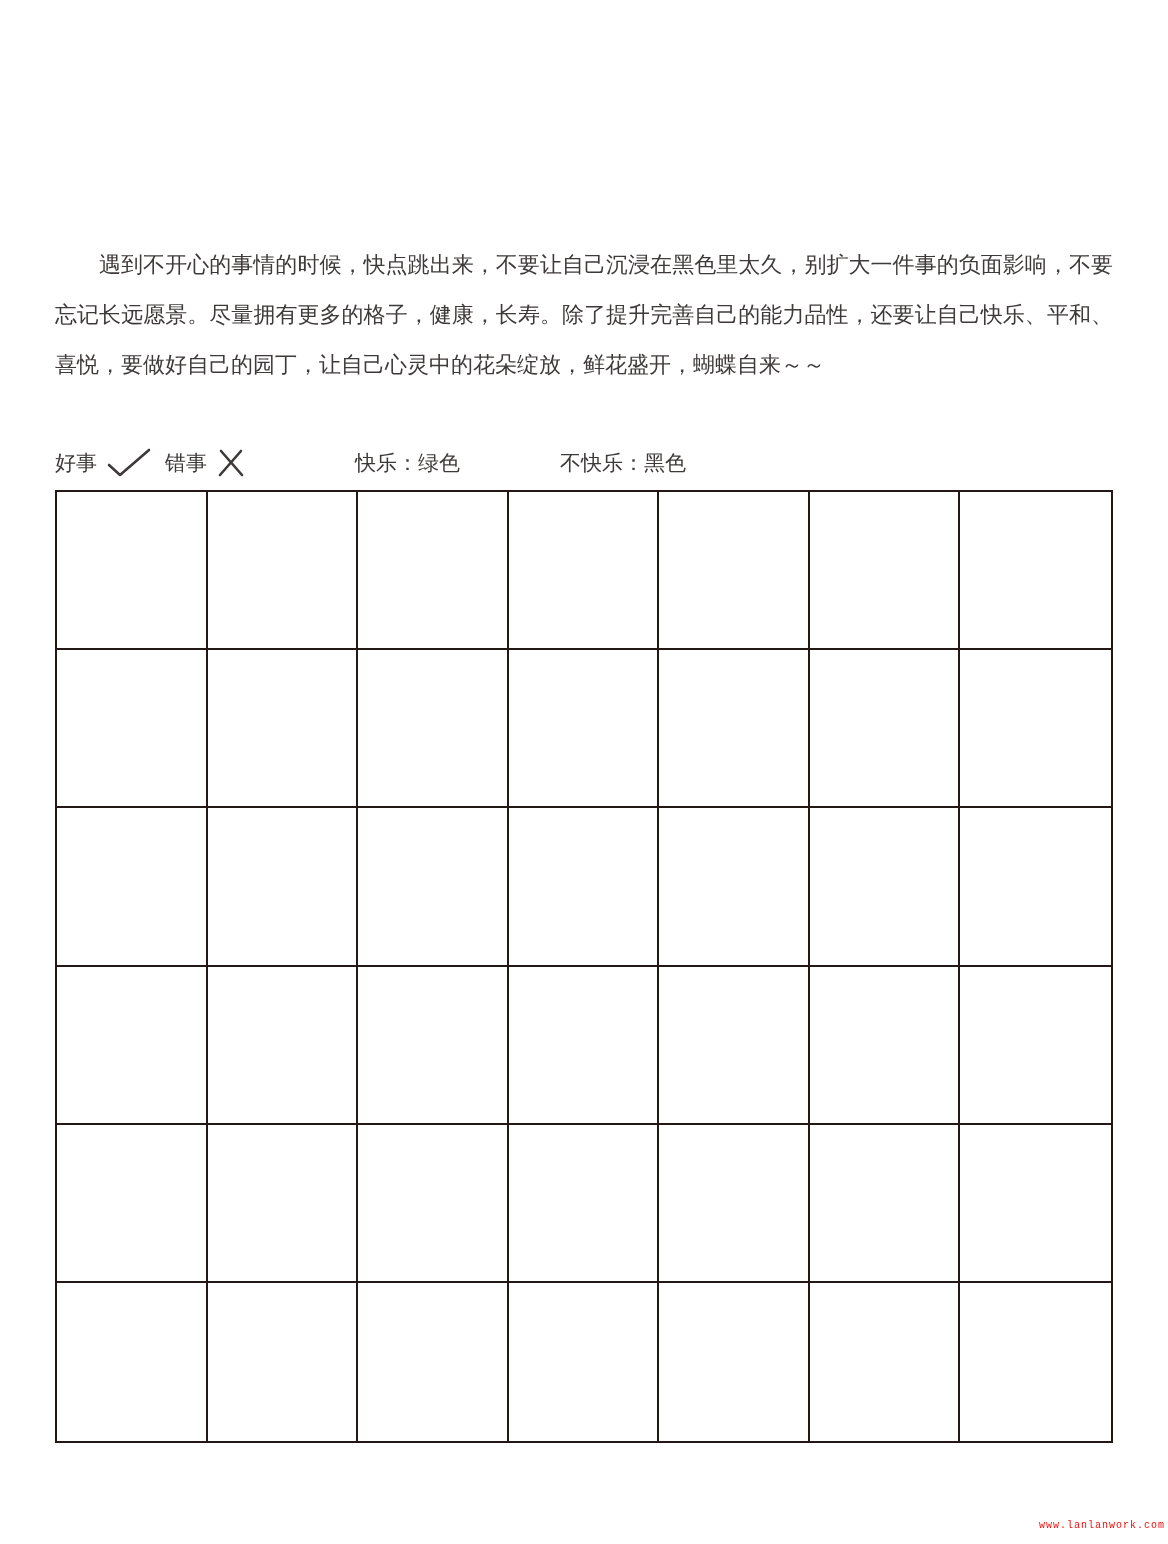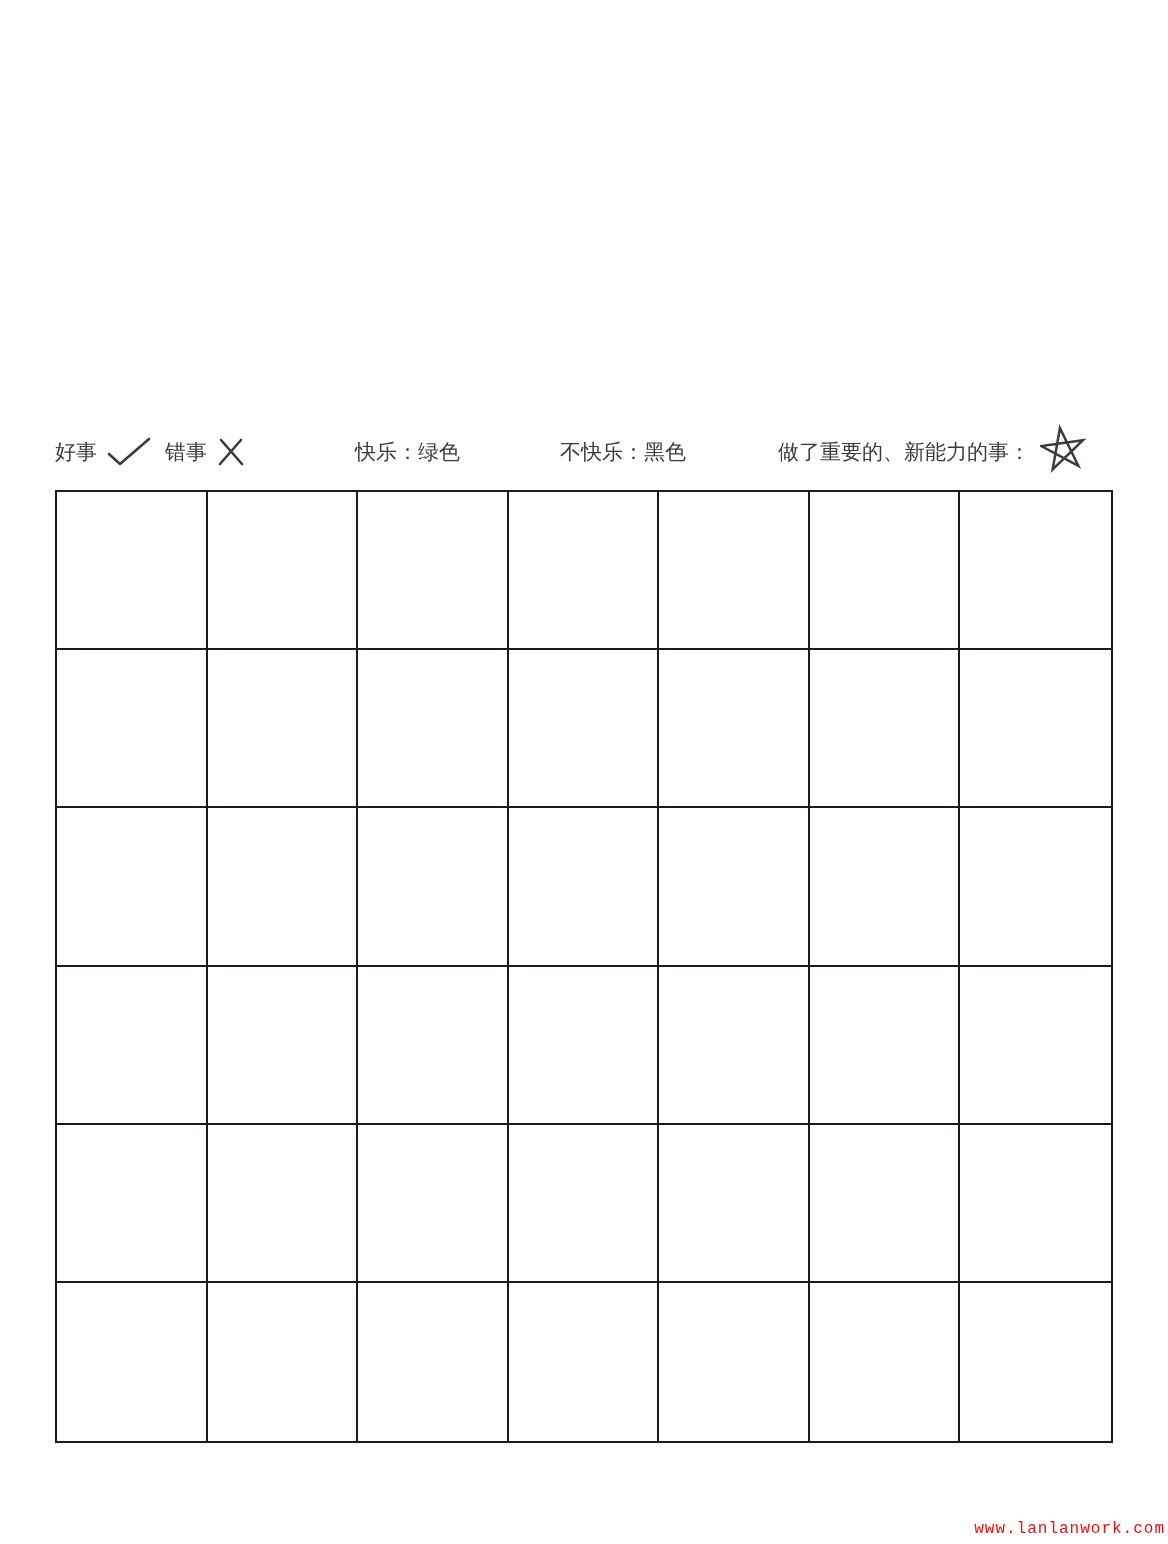--- a/index.html
+++ b/index.html
@@ -43,21 +43,21 @@
   }
   .legend{
     position:absolute;
     left:55px;
     top:424px;
     width:1058px;
     height:56px;
   }
   .legend-item{
     position:absolute;
-    top:0;
+    top:11px;
     height:56px;
     display:flex;
     align-items:center;
     font-size:21px;
     white-space:nowrap;
     color:var(--text-color);
   }
   .legend-item .icon{
     display:inline-flex;
     align-items:center;
@@ -79,31 +79,32 @@
     display:grid;
     border:2px solid var(--line-color);
     background:var(--bg-color);
   }
   .cell{background:var(--bg-color);}
   .watermark{
     position:absolute;
     right:3px;
     top:1520px;
     font-family:"Liberation Mono", monospace;
-    font-size:16px;
+    font-size:10px;
     letter-spacing:1px;
     color:var(--wm-color);
   }
 </style>
 </head>
 <body>
 
 <div class="page">
 
 
+  <p class="paragraph">遇到不开心的事情的时候，快点跳出来，不要让自己沉浸在黑色里太久，别扩大一件事的负面影响，不要忘记长远愿景。尽量拥有更多的格子，健康，长寿。除了提升完善自己的能力品性，还要让自己快乐、平和、喜悦，要做好自己的园丁，让自己心灵中的花朵绽放，鲜花盛开，蝴蝶自来～～</p>
 
   <div class="legend">
 
     <div class="legend-item li-good">
       <span>好事</span>
       <span class="icon">
         <svg width="44" height="30" viewBox="0 0 44 30" stroke-width="2.6" stroke-linecap="round" stroke-linejoin="round">
           <path d="M2 17 L13 27 L42 2"></path>
         </svg>
       </span>
@@ -119,28 +120,20 @@
     </div>
 
     <div class="legend-item li-happy">
       <span>快乐：绿色</span>
     </div>
 
     <div class="legend-item li-unhappy">
       <span>不快乐：黑色</span>
     </div>
 
-    <div class="legend-item li-important">
-      <span>做了重要的、新能力的事：</span>
-      <span class="icon star-wrap">
-        <svg width="46" height="52" viewBox="0 0 48 52" stroke-width="2.6" stroke-linecap="round" stroke-linejoin="miter">
-          <path d="M20.8 4.2 L40 43.5 L1.3 23 L44.7 16.9 L13.2 47.3 Z"></path>
-        </svg>
-      </span>
-    </div>
 
   </div>
 
   <div class="grid" style="grid-template-columns: repeat(7, 1fr); grid-template-rows: repeat(6, 1fr);">
       <div class="cell" style="border-right: 2px solid rgb(35, 24, 21); border-bottom: 2px solid rgb(35, 24, 21);"></div>
       <div class="cell" style="border-right: 2px solid rgb(35, 24, 21); border-bottom: 2px solid rgb(35, 24, 21);"></div>
       <div class="cell" style="border-right: 2px solid rgb(35, 24, 21); border-bottom: 2px solid rgb(35, 24, 21);"></div>
       <div class="cell" style="border-right: 2px solid rgb(35, 24, 21); border-bottom: 2px solid rgb(35, 24, 21);"></div>
       <div class="cell" style="border-right: 2px solid rgb(35, 24, 21); border-bottom: 2px solid rgb(35, 24, 21);"></div>
       <div class="cell" style="border-right: 2px solid rgb(35, 24, 21); border-bottom: 2px solid rgb(35, 24, 21);"></div>

